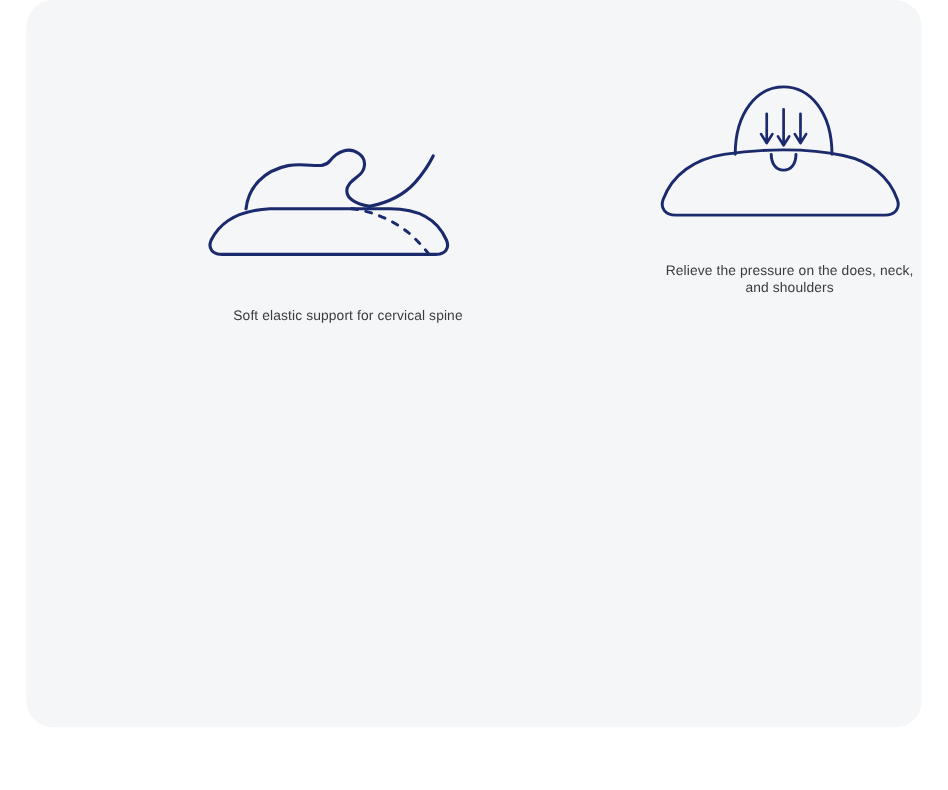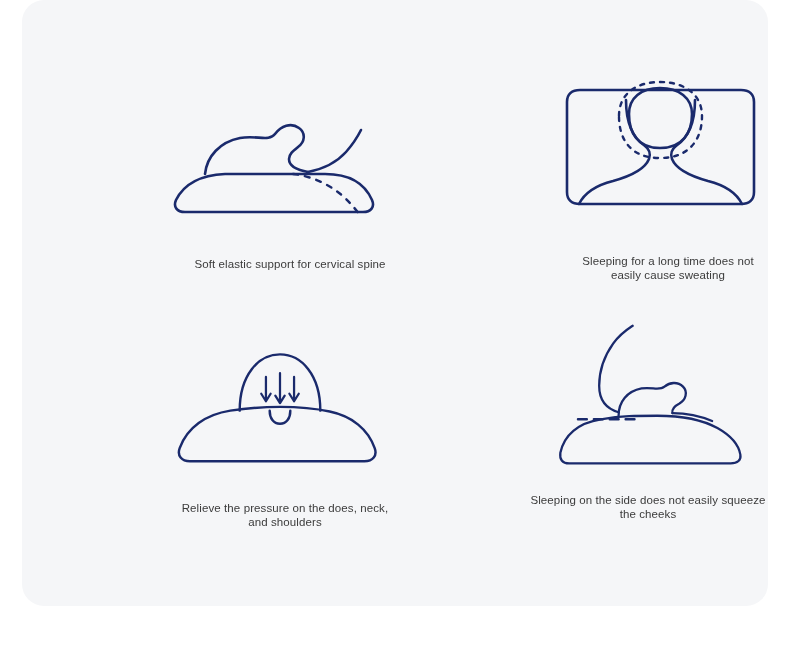--- a/index.html
+++ b/index.html
@@ -81,60 +81,32 @@
           <path d="M40 84 C 42 66, 55 52, 75 48 C 92 45, 104 52, 110 44 C 116 36, 126 32, 134 38 C 141 43, 140 52, 133 57 C 128 61, 124 64, 124 69 C 124 76, 132 80, 143 82"></path>
           <path d="M143 82 C 158 79, 172 72, 181 62 C 188 54, 193 46, 196 40"></path>
         </g>
         <g stroke="#1a2a6c" stroke-width="2.4" stroke-linecap="round" stroke-dasharray="5 7">
           <path d="M128 84 C 146 86, 165 94, 180 108 C 188 116, 193 122, 196 127"></path>
         </g>
       </svg>
       <div class="caption">Soft elastic support for cervical spine</div>
     </div>
 
-    <div class="cell cell-2">
-      <svg class="art art-wide" viewBox="0 0 215 155" fill="none">
-        <g stroke="#1a2a6c" stroke-width="2.6" stroke-linecap="round" stroke-linejoin="round">
-          <path d="M14 22 C 14 14, 19 10, 27 10 L 188 10 C 196 10, 201 14, 201 22 L 201 112 C 201 120, 196 124, 188 124 L 27 124 C 19 124, 14 120, 14 112 Z"></path>
-          <path d="M73 20 C 73 42, 80 58, 92 66 C 96 69, 98 74, 96 79 C 92 89, 78 96, 60 101 C 44 105, 32 112, 26 124"></path>
-          <path d="M142 20 C 142 42, 135 58, 123 66 C 119 69, 117 74, 119 79 C 123 89, 137 96, 155 101 C 171 105, 183 112, 189 124"></path>
-          <path d="M76 34 C 76 18, 88 8, 107 8 C 126 8, 139 18, 139 34 C 139 52, 130 68, 107 68 C 84 68, 76 52, 76 34 Z"></path>
-        </g>
-        <g stroke="#1a2a6c" stroke-width="2.4" stroke-linecap="round" stroke-dasharray="4 6">
-          <path d="M66 36 C 66 14, 83 2, 107 2 C 131 2, 149 14, 149 36 C 149 60, 136 78, 107 78 C 78 78, 66 60, 66 36 Z"></path>
-        </g>
-      </svg>
-      <div class="caption">Sleeping for a long time does not easily cause sweating</div>
-    </div>
 
     <div class="cell cell-3">
       <svg class="art" viewBox="0 0 230 160" fill="none">
         <g stroke="#1a2a6c" stroke-width="2.6" stroke-linecap="round" stroke-linejoin="round">
           <path d="M8 126 C 16 104, 36 90, 62 86 C 82 83, 96 82, 115 82 C 134 82, 150 83, 168 87 C 192 92, 209 106, 216 126 C 219 134, 214 140, 205 140 L 19 140 C 10 140, 5 134, 8 126 Z"></path>
           <path d="M72 86 C 72 48, 92 26, 115 26 C 138 26, 158 48, 158 86"></path>
           <path d="M104 86 C 104 94, 108 100, 115 100 C 122 100, 126 94, 126 86"></path>
         </g>
         <g stroke="#1a2a6c" stroke-width="2.4" stroke-linecap="round" stroke-linejoin="round">
           <path d="M100 50 L 100 76 M100 76 L 95 68 M100 76 L 105 68"></path>
           <path d="M115 46 L 115 78 M115 78 L 110 70 M115 78 L 120 70"></path>
           <path d="M130 50 L 130 76 M130 76 L 125 68 M130 76 L 135 68"></path>
         </g>
       </svg>
       <div class="caption">Relieve the pressure on the does, neck, and shoulders</div>
     </div>
 
-    <div class="cell cell-4">
-      <svg class="art" viewBox="0 0 230 170" fill="none">
-        <g stroke="#1a2a6c" stroke-width="2.6" stroke-linecap="round" stroke-linejoin="round">
-          <path d="M10 146 C 14 126, 30 112, 56 108 C 80 104, 96 104, 120 104 C 146 104, 170 108, 188 118 C 204 127, 212 137, 214 148 C 215 154, 211 158, 203 158 L 20 158 C 12 158, 9 153, 10 146 Z"></path>
-          <path d="M76 104 C 76 88, 86 76, 102 73 C 114 71, 122 76, 128 71 C 134 66, 143 65, 149 71 C 155 77, 152 86, 145 90 C 139 93, 136 96, 137 101"></path>
-          <path d="M137 101 C 150 101, 168 104, 182 110"></path>
-          <path d="M76 100 C 62 96, 54 86, 54 70 C 54 52, 60 36, 70 22 C 78 11, 86 6, 92 2"></path>
-        </g>
-        <g stroke="#1a2a6c" stroke-width="2.8" stroke-linecap="round" stroke-dasharray="10 8">
-          <path d="M30 108 L 96 108"></path>
-        </g>
-      </svg>
-      <div class="caption">Sleeping on the side does not easily squeeze the cheeks</div>
-    </div>
 
   </div>
 </div>
 
 </body></html>

